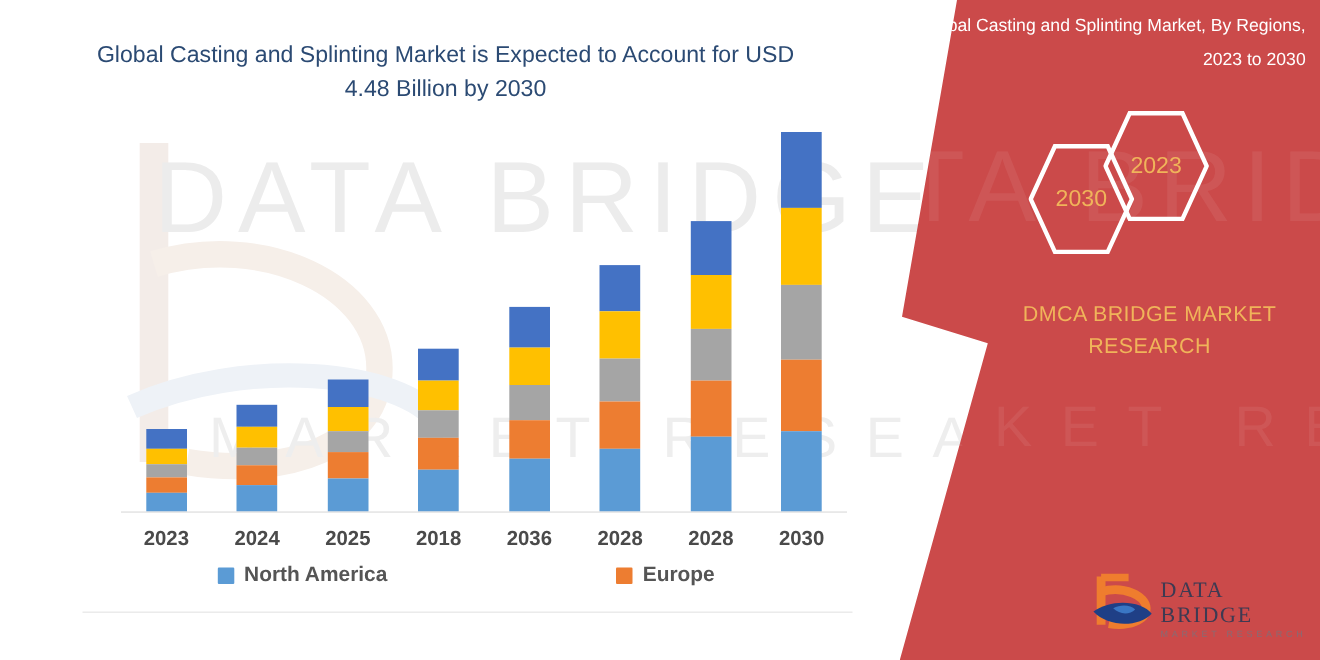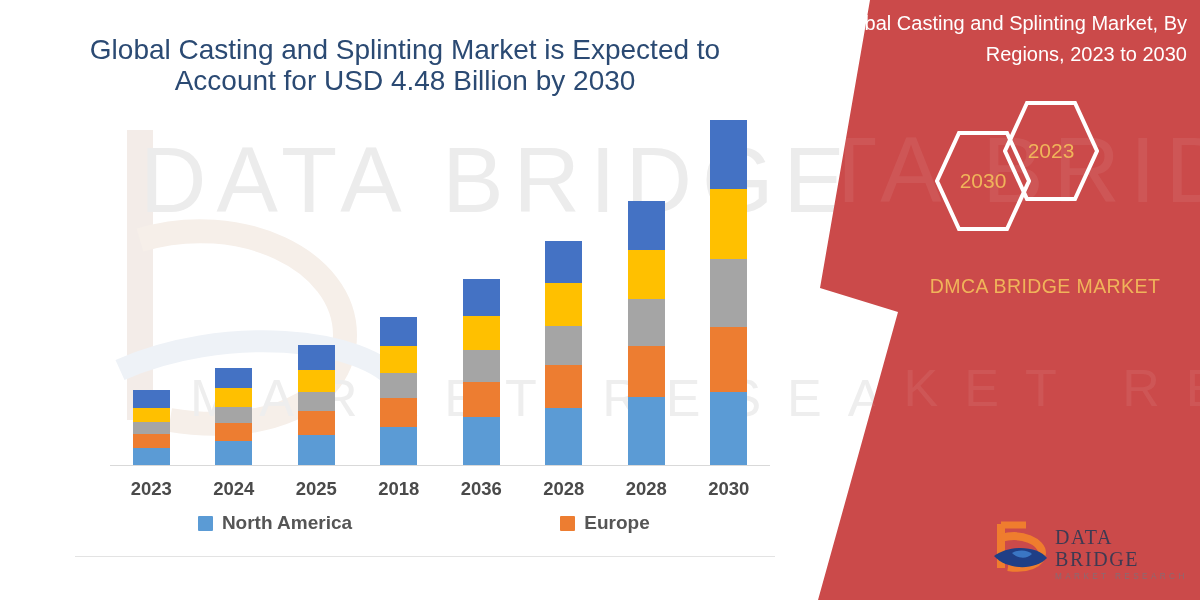--- a/index.html
+++ b/index.html
@@ -53,21 +53,21 @@
     width: 300px; height: 330px;
   }
 
   
   .chart-title {
     position: absolute;
     left: 80px;
     top: 34px;
     width: 650px;
     text-align: center;
-    font-size: 28px;
+    font-size: 21px;
     line-height: 31px;
     color: #2b4a73;
     font-family: "Liberation Sans", sans-serif;
   }
 
   .plot {
     position: absolute;
     left: 110px;
     top: 120px;
     width: 660px;
@@ -198,21 +198,21 @@
     white-space: nowrap;
     pointer-events: none;
   }
 
   .panel-title {
     position: absolute;
     left: 832px;
     top: 8px;
     width: 355px;
     text-align: right;
-    font-size: 20px;
+    font-size: 16px;
     line-height: 31px;
     color: #ffffff;
     font-family: "Liberation Sans", sans-serif;
   }
 
   .hexes {
     position: absolute;
     left: 925px;
     top: 103px;
     width: 200px;
@@ -422,20 +422,21 @@
     <div class="hex" id="hex-2023">
       <svg width="96" height="104" viewBox="0 0 96 104">
         <polygon points="24,4 72,4 94,52 72,100 24,100 2,52" fill="none" stroke="#ffffff" stroke-width="4"></polygon>
       </svg>
       <div class="hex-label">2023</div>
     </div>
   </div>
 
   <div class="brand-text">
     <div>DMCA BRIDGE MARKET</div>
+    <div>RESEARCH</div>
   </div>
 
   <div class="logo">
     <svg class="logo-mark" viewBox="0 0 58 56">
       <path d="M9 4 L9 48" stroke="#ef7d2e" stroke-width="8" fill="none"></path>
       <path d="M9 5 L34 5" stroke="#ef7d2e" stroke-width="7" fill="none"></path>
       <path d="M9 18 C 30 12, 50 22, 50 33 C 50 44, 34 50, 16 47" stroke="#ef7d2e" stroke-width="8" fill="none"></path>
       <path d="M2 36 C 18 24, 46 26, 55 38 C 44 50, 16 51, 2 36 Z" fill="#1f3f86"></path>
       <path d="M20 33 C 27 29, 36 30, 40 34 C 35 39, 26 39, 20 33 Z" fill="#3a76c4"></path>
     </svg>

